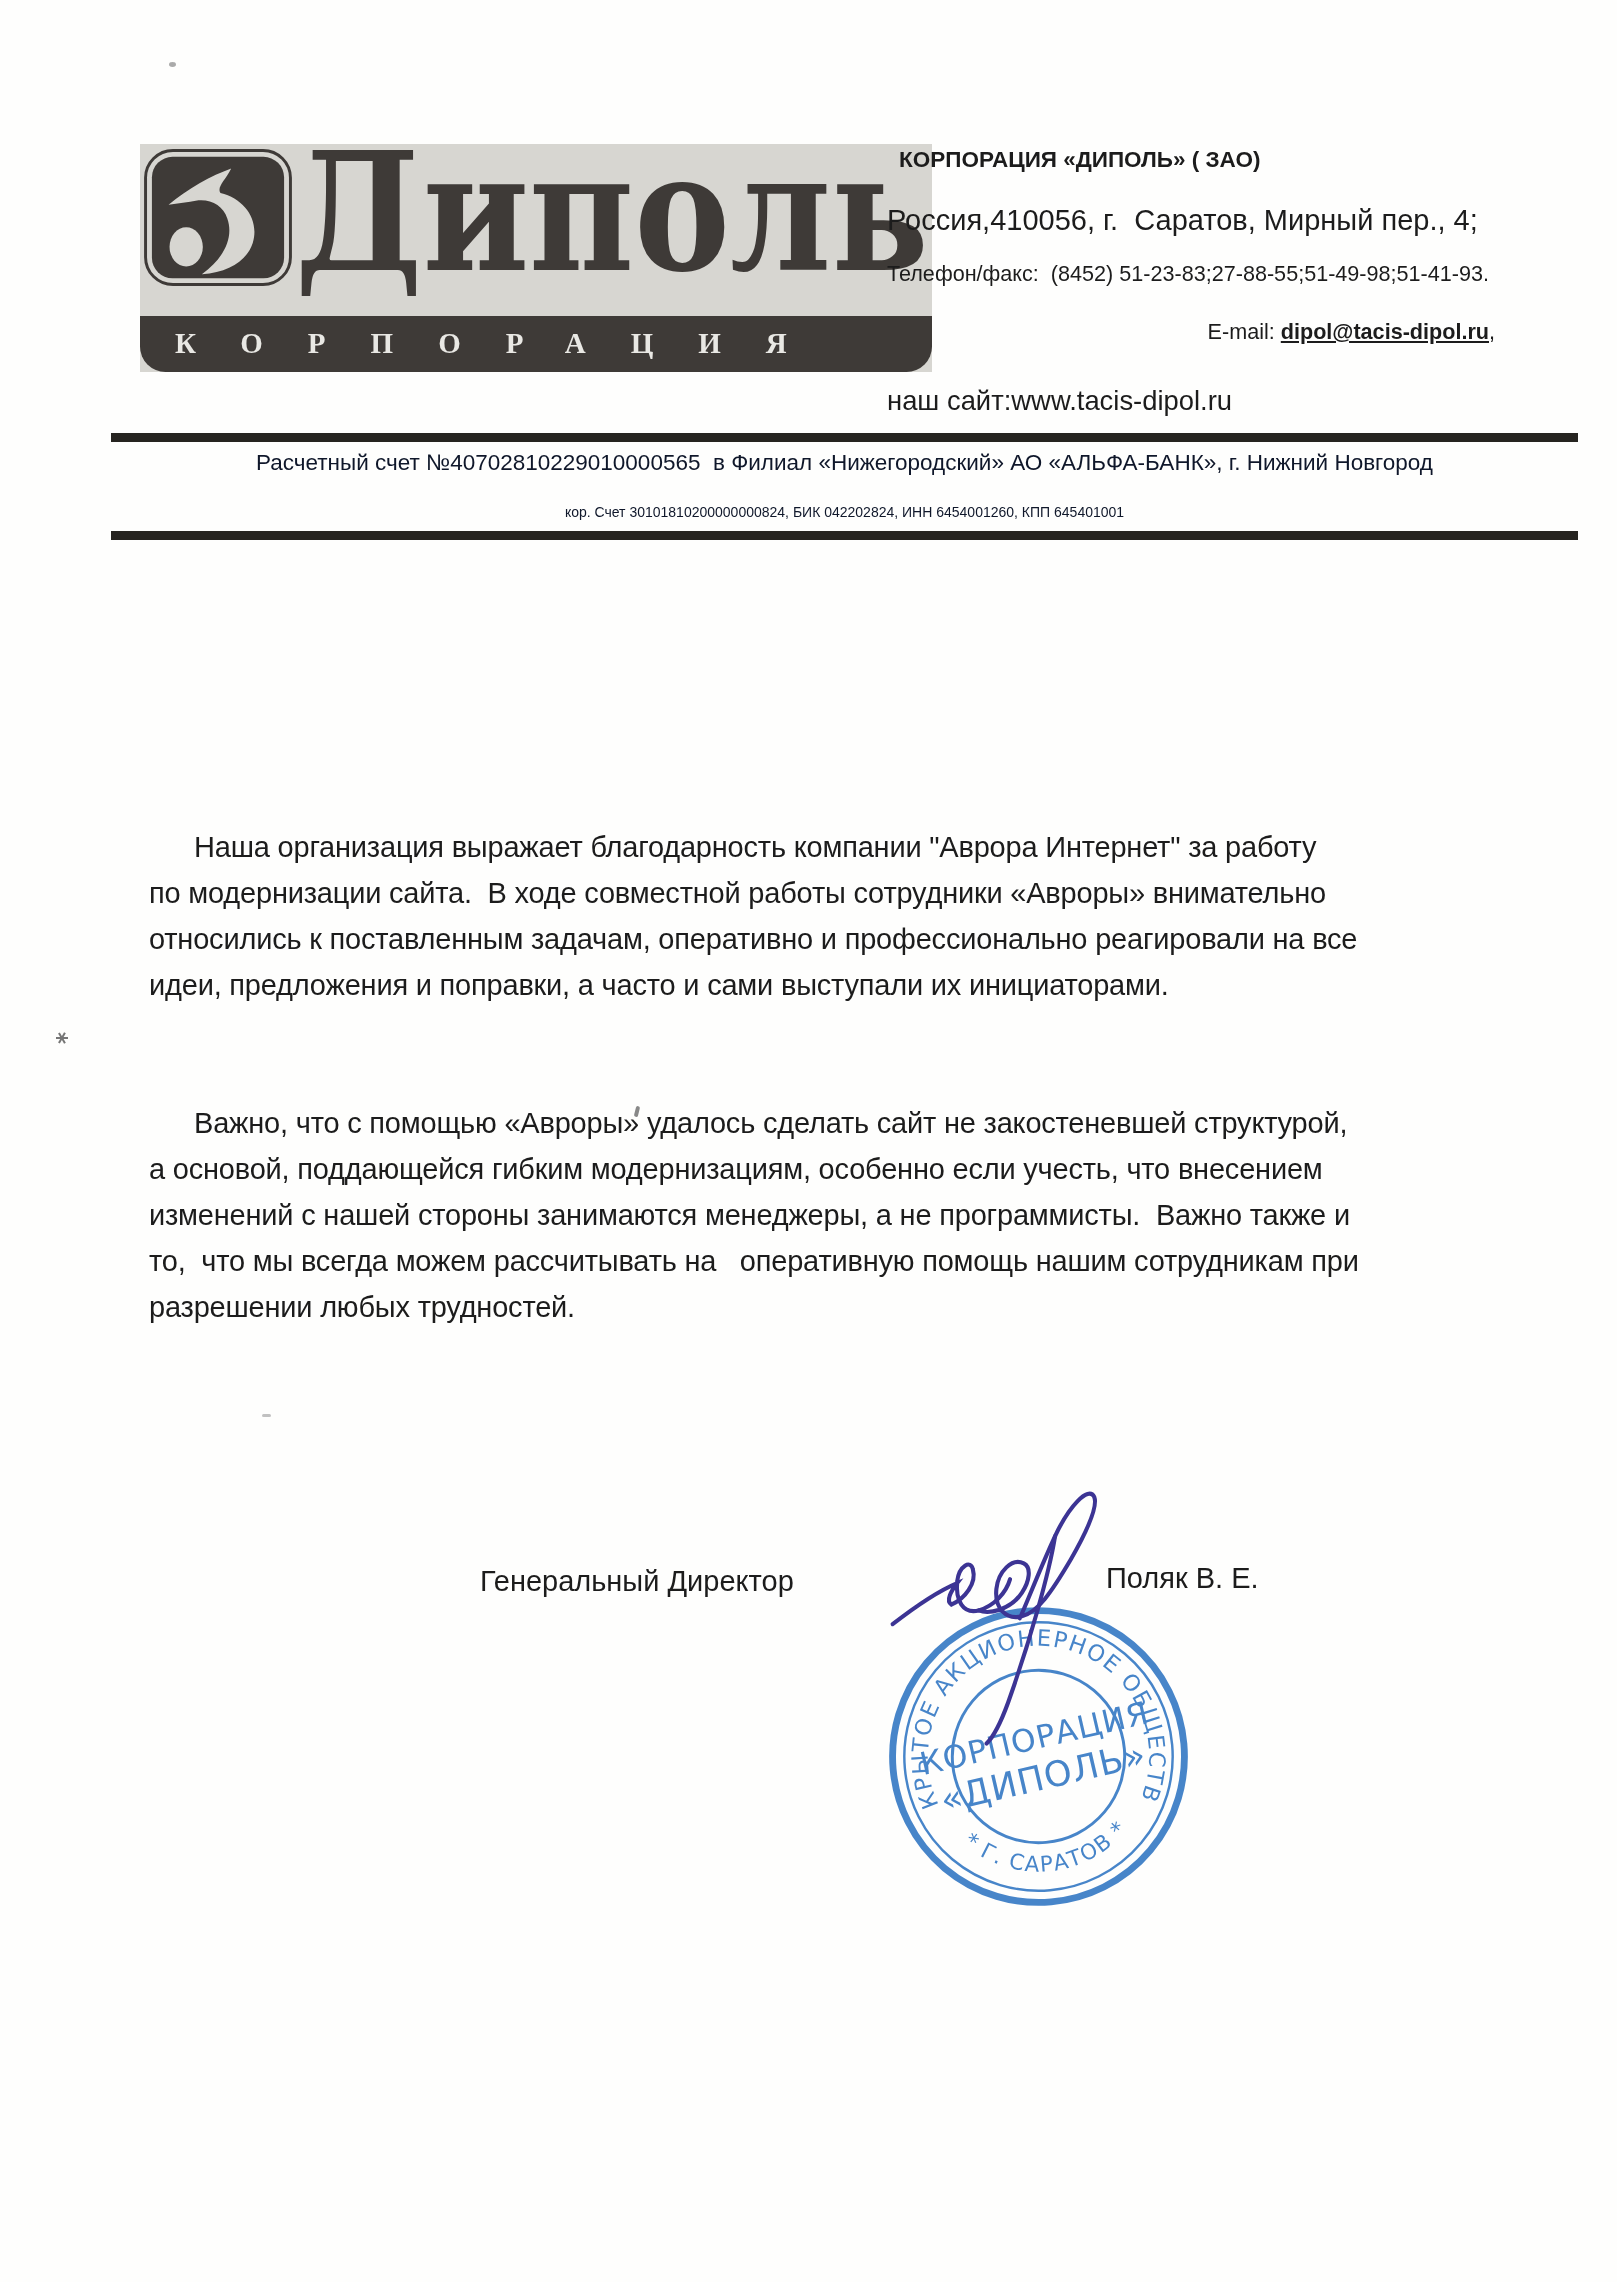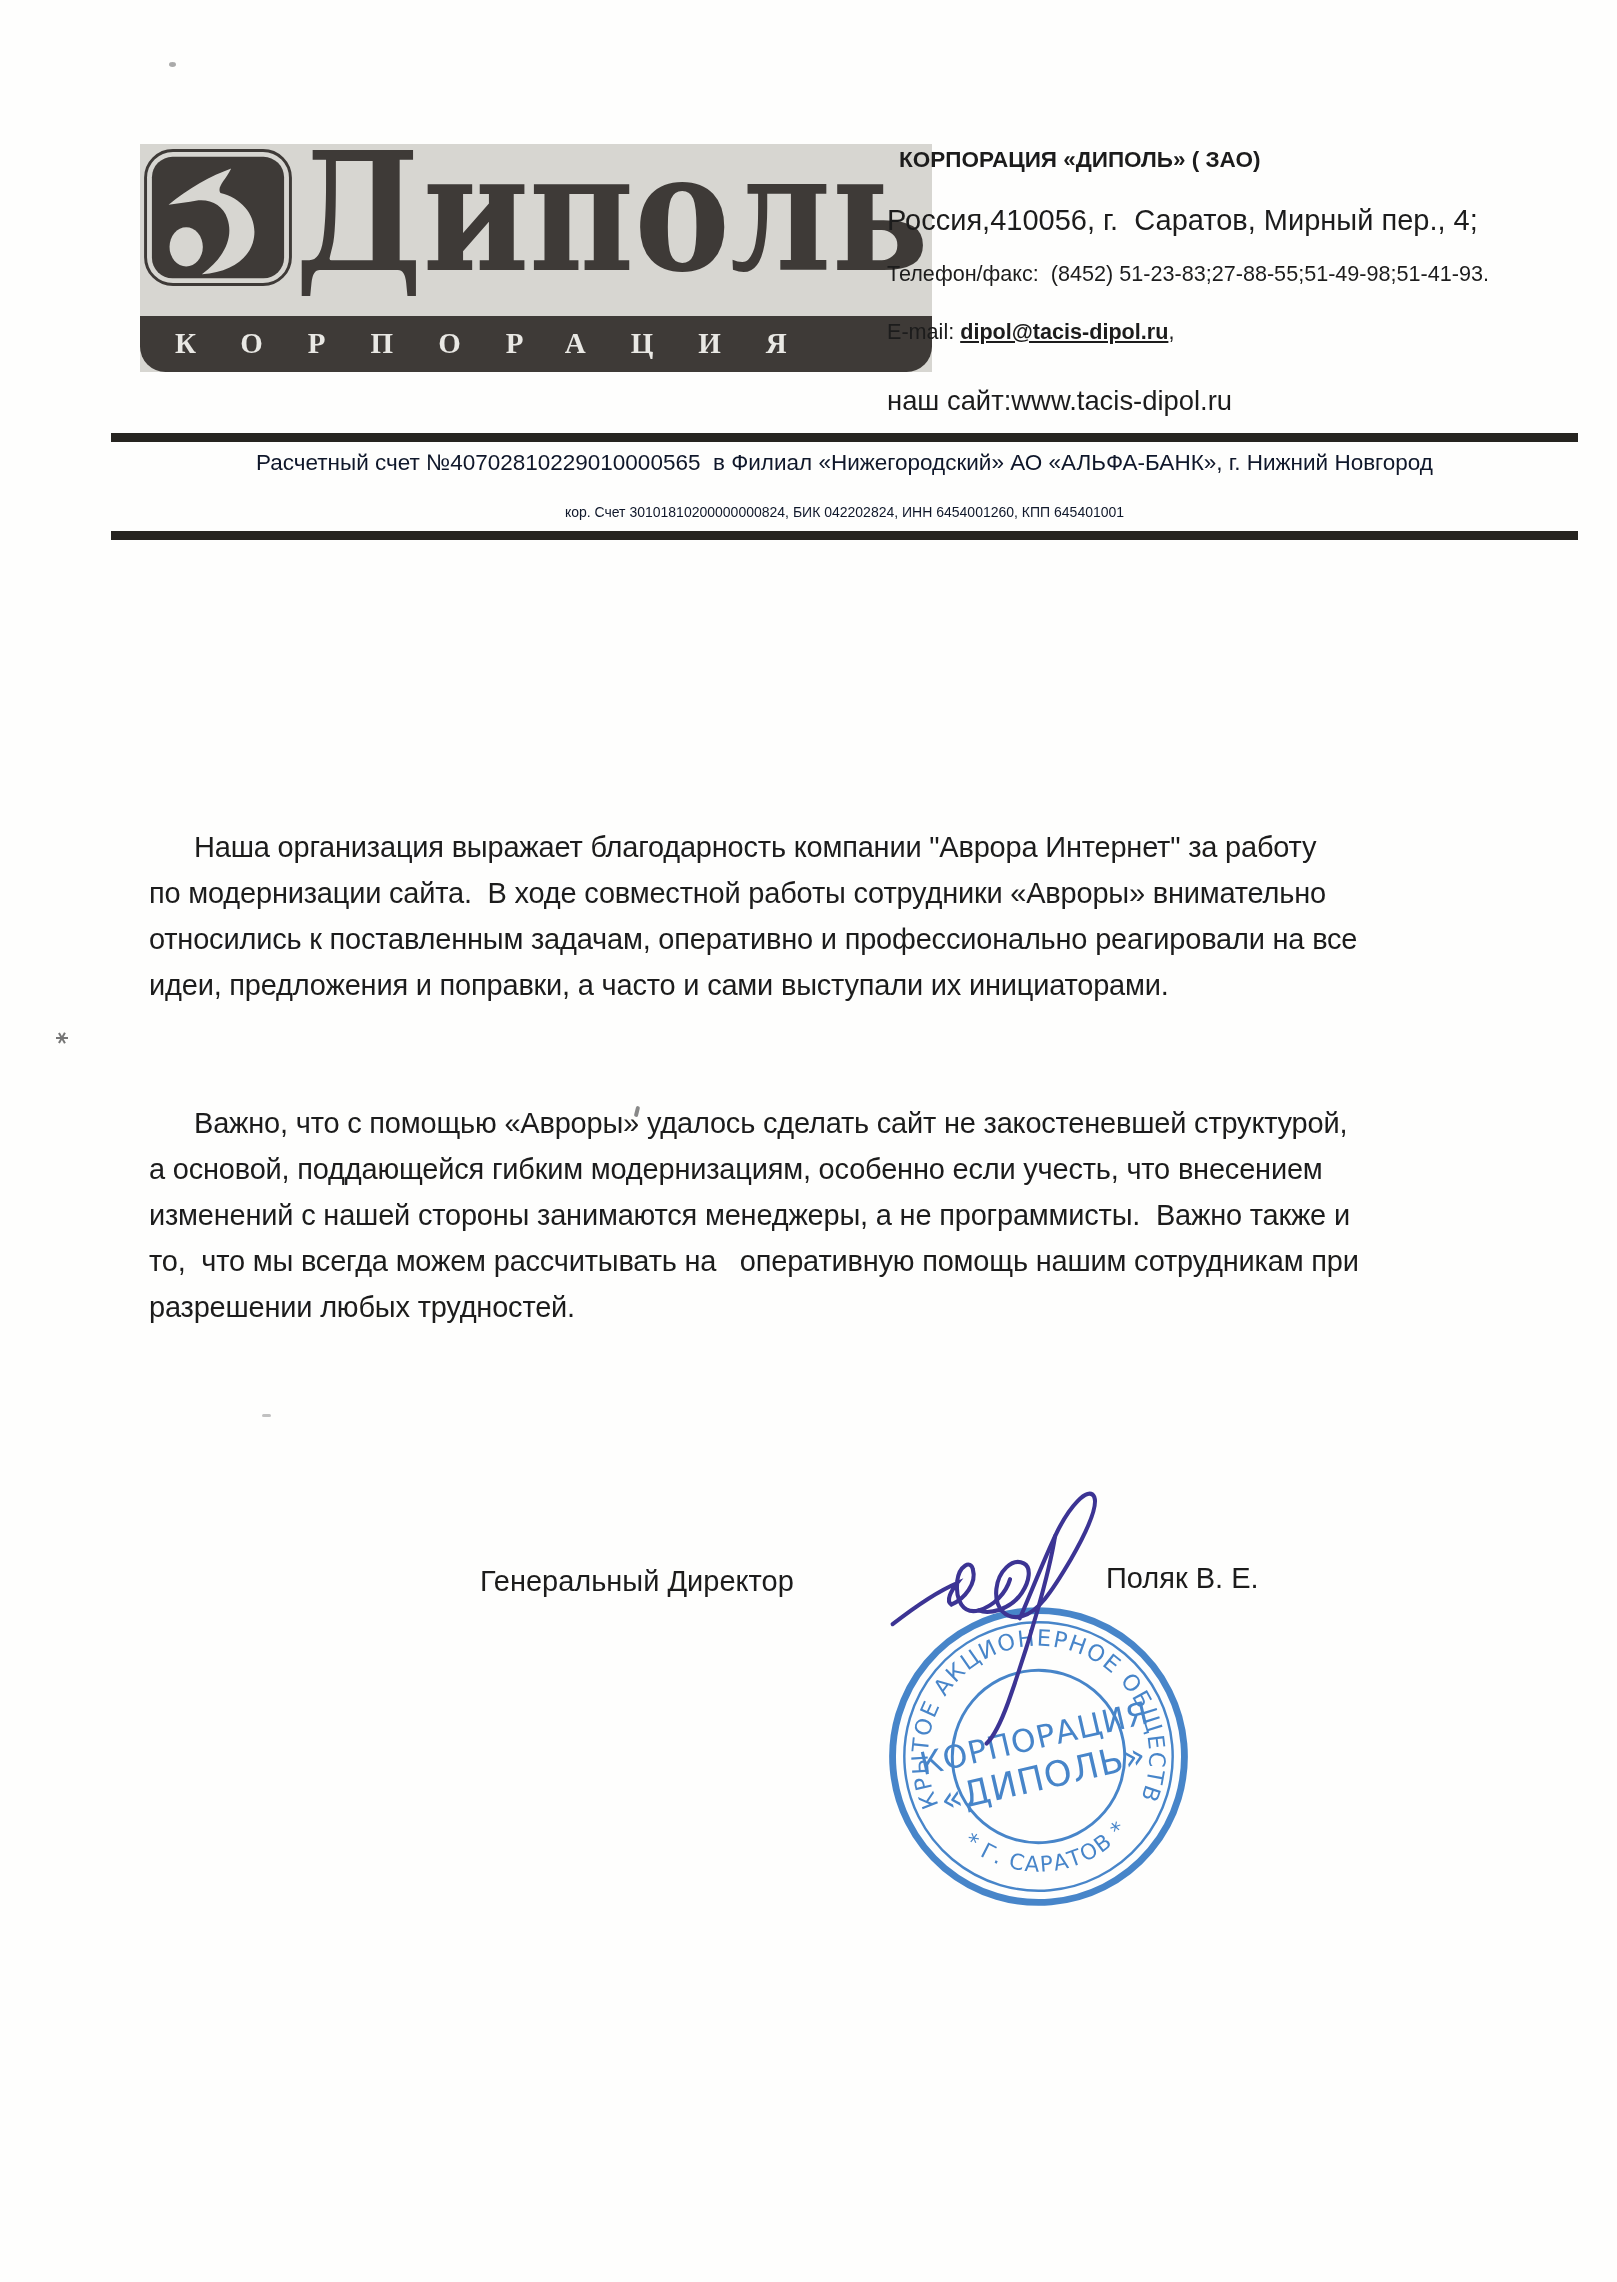--- a/index.html
+++ b/index.html
@@ -20,21 +20,21 @@
     position:absolute; left:0; bottom:0; width:100%; height:56px; box-sizing:border-box;
     background:#3e3a37; border-radius:0 0 25.5px 25.5px; overflow:hidden;
     color:#e9e8e4; font-family:"Liberation Serif", serif; font-weight:bold;
     font-size:29px; line-height:55px; letter-spacing:45px; padding-left:35px; white-space:nowrap;
   }
   
   .contact{position:absolute; left:887px; width:608px; white-space:pre-wrap;}
   .c-title{top:147px; font-size:22.5px; font-weight:bold;margin-left:12px;}
   .c-addr{top:204px; font-size:29px;}
   .c-phone{top:261px; font-size:21.6px;}
-  .c-email{top:319px; font-size:21.6px;}
+  .c-email{top:319px; font-size:21.6px;text-align:right;}
   .c-email b{text-decoration:underline;}
   .c-site{top:385px; font-size:27.4px;}
   
   .rule{position:absolute; left:111px; width:1467px; height:8.8px; background:#262420;}
   .rule1{top:433px;} .rule2{top:531px;}
   .bank{position:absolute; left:111px; width:1467px; text-align:center; white-space:pre-wrap; color:#0f172a;}
   .bank1{top:450px; font-size:22.5px;}
   .bank2{top:504px; font-size:14px;}
   
   .body-text{

